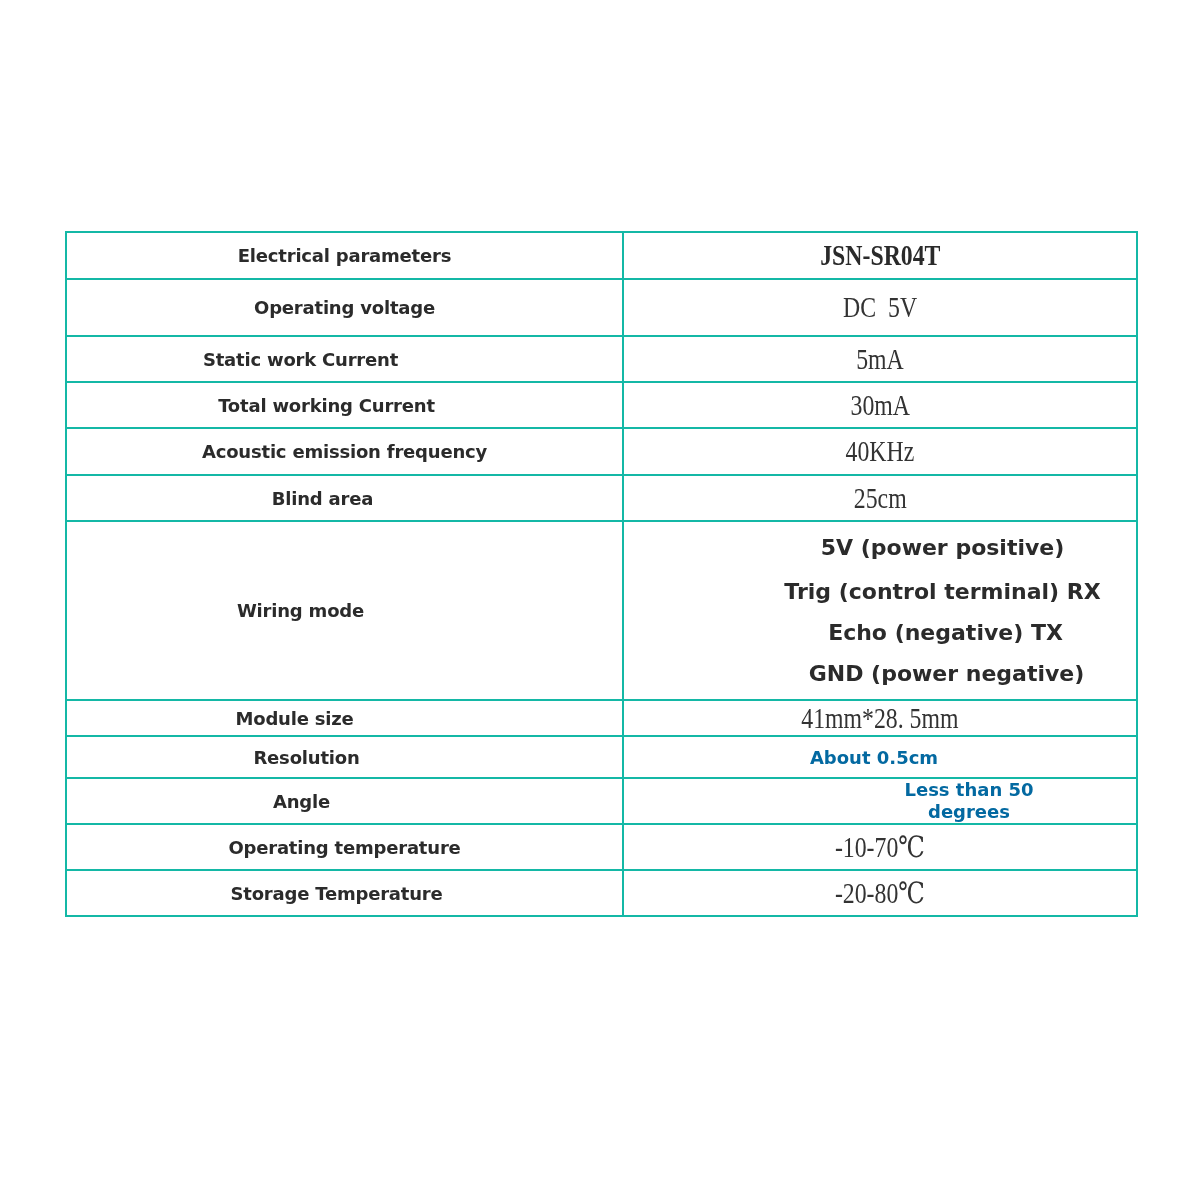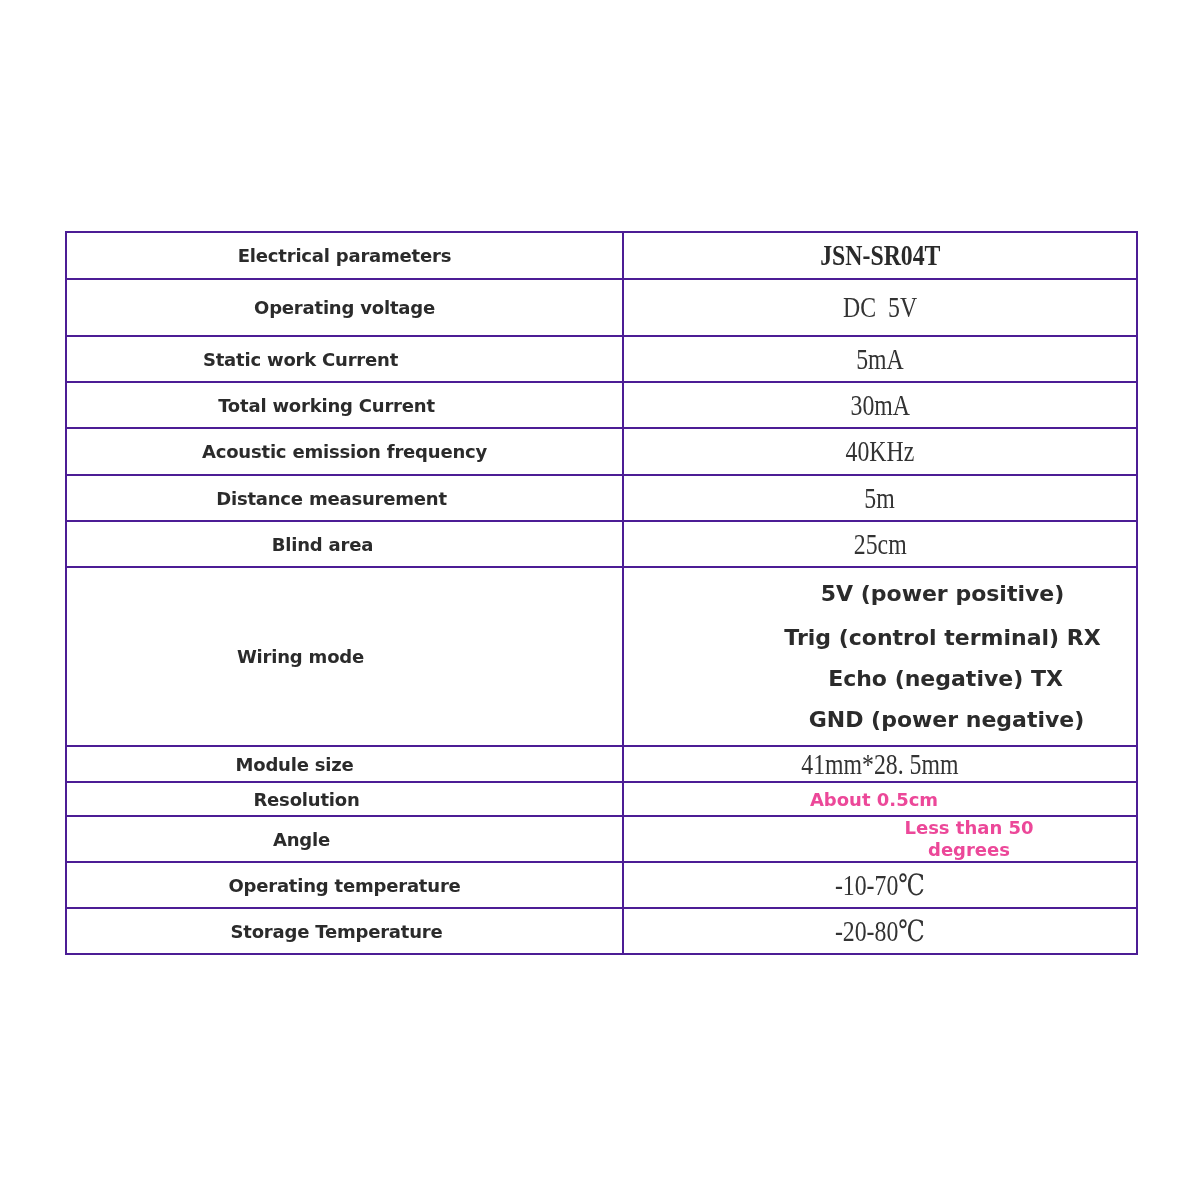--- a/index.html
+++ b/index.html
@@ -2,29 +2,29 @@
 <html><head>
 <meta charset="utf-8">
 <style>
   html, body { margin:0; padding:0; background:#ffffff; }
   body { width:1200px; height:1200px; position:relative; overflow:hidden; }
   #spec-table {
     position:absolute; left:65px; top:231px; width:1071px;
     border-collapse:collapse; table-layout:fixed;
   }
   #spec-table td {
-    border:2px solid #4c1d95; padding:0; vertical-align:middle; text-align:center;
+    border:2px solid #14b8a6; padding:0; vertical-align:middle; text-align:center;
     color:#222;
   }
   col.c1 { width:557px; }
   col.c2 { width:514px; }
   .lbl { font-family:"DejaVu Sans", sans-serif; font-weight:bold; font-size:18px; color:#2b2b2b; letter-spacing:-0.2px; }
   .val { font-family:"Liberation Serif", "DejaVu Serif", serif; font-size:29px; color:#333; transform:scaleX(0.82); display:inline-block; }
   .val.head { font-weight:bold; color:#2a2a2a; }
-  .val-sans { font-family:"DejaVu Sans", sans-serif; font-weight:bold; font-size:18px; color:#ec4899; }
+  .val-sans { font-family:"DejaVu Sans", sans-serif; font-weight:bold; font-size:18px; color:#0369a1; }
   .wiring { text-align:left; padding-left:125px !important; }
   .wiring div { font-family:"DejaVu Sans", sans-serif; font-weight:bold; font-size:22px; color:#2b2b2b; line-height:44px; }
   .angle { text-align:left; padding-left:178px !important; line-height:22px;border-radius:15px; }
 </style>
 </head>
 <body>
 
 <table id="spec-table">
   <colgroup>
       <col class="c1">
@@ -45,41 +45,37 @@
   </tr>
   <tr style="height:46px">
     <td><span class="lbl" style="position:relative;left:-18px">Total working Current</span></td>
     <td><span class="val">30mA</span></td>
   </tr>
   <tr style="height:47px">
     <td><span class="lbl">Acoustic emission frequency</span></td>
     <td><span class="val">40KHz</span></td>
   </tr>
   <tr style="height:46px">
-    <td><span class="lbl" style="position:relative;left:-13px">Distance measurement</span></td>
-    <td><span class="val">5m</span></td>
-  </tr>
-  <tr style="height:46px">
     <td><span class="lbl" style="position:relative;left:-22px">Blind area</span></td>
     <td><span class="val">25cm</span></td>
   </tr>
   <tr style="height:179px">
     <td><span class="lbl" style="position:relative;left:-44px">Wiring mode</span></td>
     <td class="wiring">
       <div>5V (power positive)</div>
       <div>Trig (control terminal) RX</div>
       <div style="padding-left:6px;line-height:38px">Echo (negative) TX</div>
       <div style="padding-left:8px">GND (power negative)</div>
     </td>
   </tr>
   <tr style="height:36px">
     <td><span class="lbl" style="position:relative;left:-50px">Module size</span></td>
     <td><span class="val">41mm*28. 5mm</span></td>
   </tr>
-  <tr style="height:34px">
+  <tr style="height:42px">
     <td><span class="lbl" style="position:relative;left:-38px">Resolution</span></td>
     <td><span class="val-sans" style="position:relative;left:-6px">About 0.5cm</span></td>
   </tr>
   <tr style="height:46px">
     <td><span class="lbl" style="position:relative;left:-43px">Angle</span></td>
     <td class="angle">
       <div class="val-sans">Less than 50</div>
       <div class="val-sans">degrees</div>
     </td>
   </tr>

